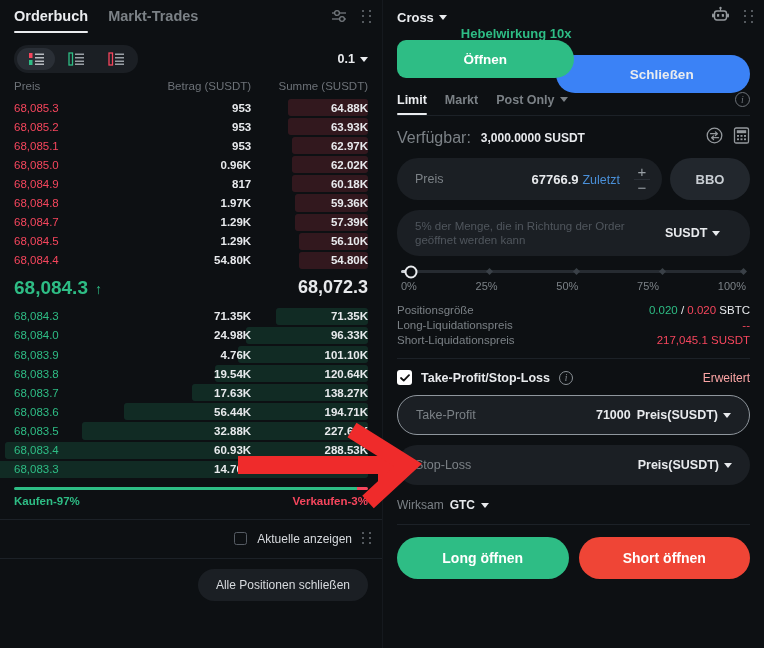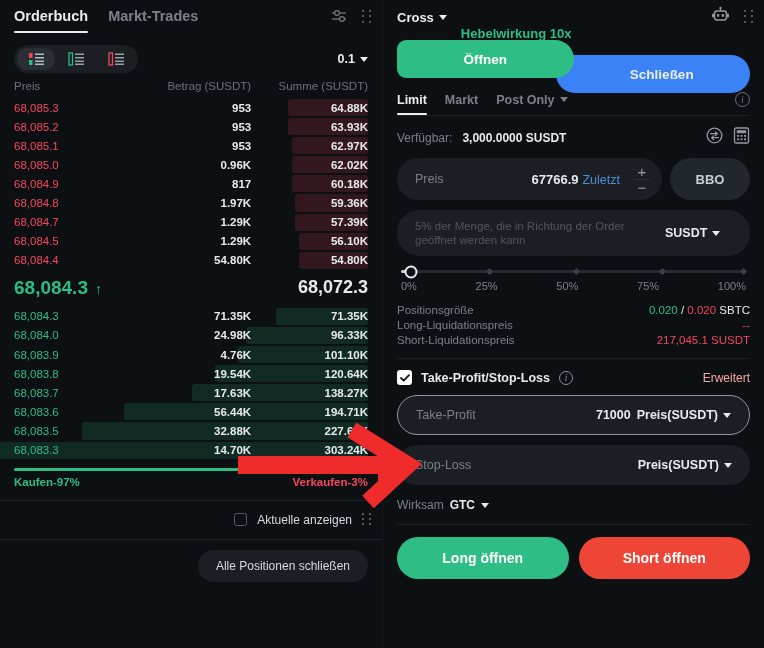--- a/index.html
+++ b/index.html
@@ -172,21 +172,21 @@
     border: 1px solid #6d7278; color: #6d7278;
     font-size: 10px; display: flex; align-items: center; justify-content: center;
     font-style: italic; font-family: "Liberation Serif", serif; cursor: pointer;
     margin-bottom: 8px;
   }
   .ot-sep { height: 1px; background: #1c2127; margin: 0 14px; }
 
   .avail-row {
     display: flex; align-items: center; padding: 11px 14px 0 14px; gap: 10px;
   }
-  .avail-lbl { font-size: 12px; color: #7b8186; }
+  .avail-lbl { font-size: 16px; color: #7b8186; }
   .avail-val { font-size: 12px; color: #e8eaed; font-weight: bold; }
   .avail-sp { flex: 1; }
 
   .price-row { display: flex; gap: 8px; padding: 10px 14px 0 14px; align-items: stretch; }
   .price-box {
     flex: 1; background: #1b1f24; border-radius: 22px;
     height: 42px; display: flex; align-items: center; padding: 0 8px 0 18px;
   }
   .price-lbl { font-size: 12.5px; color: #7b8186; }
   .price-mid { flex: 1; text-align: right; padding-right: 10px; }
@@ -483,20 +483,26 @@
           <div class="bar" style="width:64%"></div>
           <span class="c-price">68,083.6</span>
           <span class="c-amt">56.44K</span>
           <span class="c-sum">194.71K</span>
         </div>
         <div class="ob-row bid">
           <div class="bar" style="width:75%"></div>
           <span class="c-price">68,083.5</span>
           <span class="c-amt">32.88K</span>
           <span class="c-sum">227.60K</span>
+        </div>
+        <div class="ob-row bid">
+          <div class="bar" style="width:95%"></div>
+          <span class="c-price">68,083.4</span>
+          <span class="c-amt">60.93K</span>
+          <span class="c-sum">288.53K</span>
         </div>
         <div class="ob-row bid">
           <div class="bar" style="width:100%"></div>
           <span class="c-price">68,083.3</span>
           <span class="c-amt">14.70K</span>
           <span class="c-sum">303.24K</span>
         </div>
       </div>
 
     <div class="ratio-wrap">

